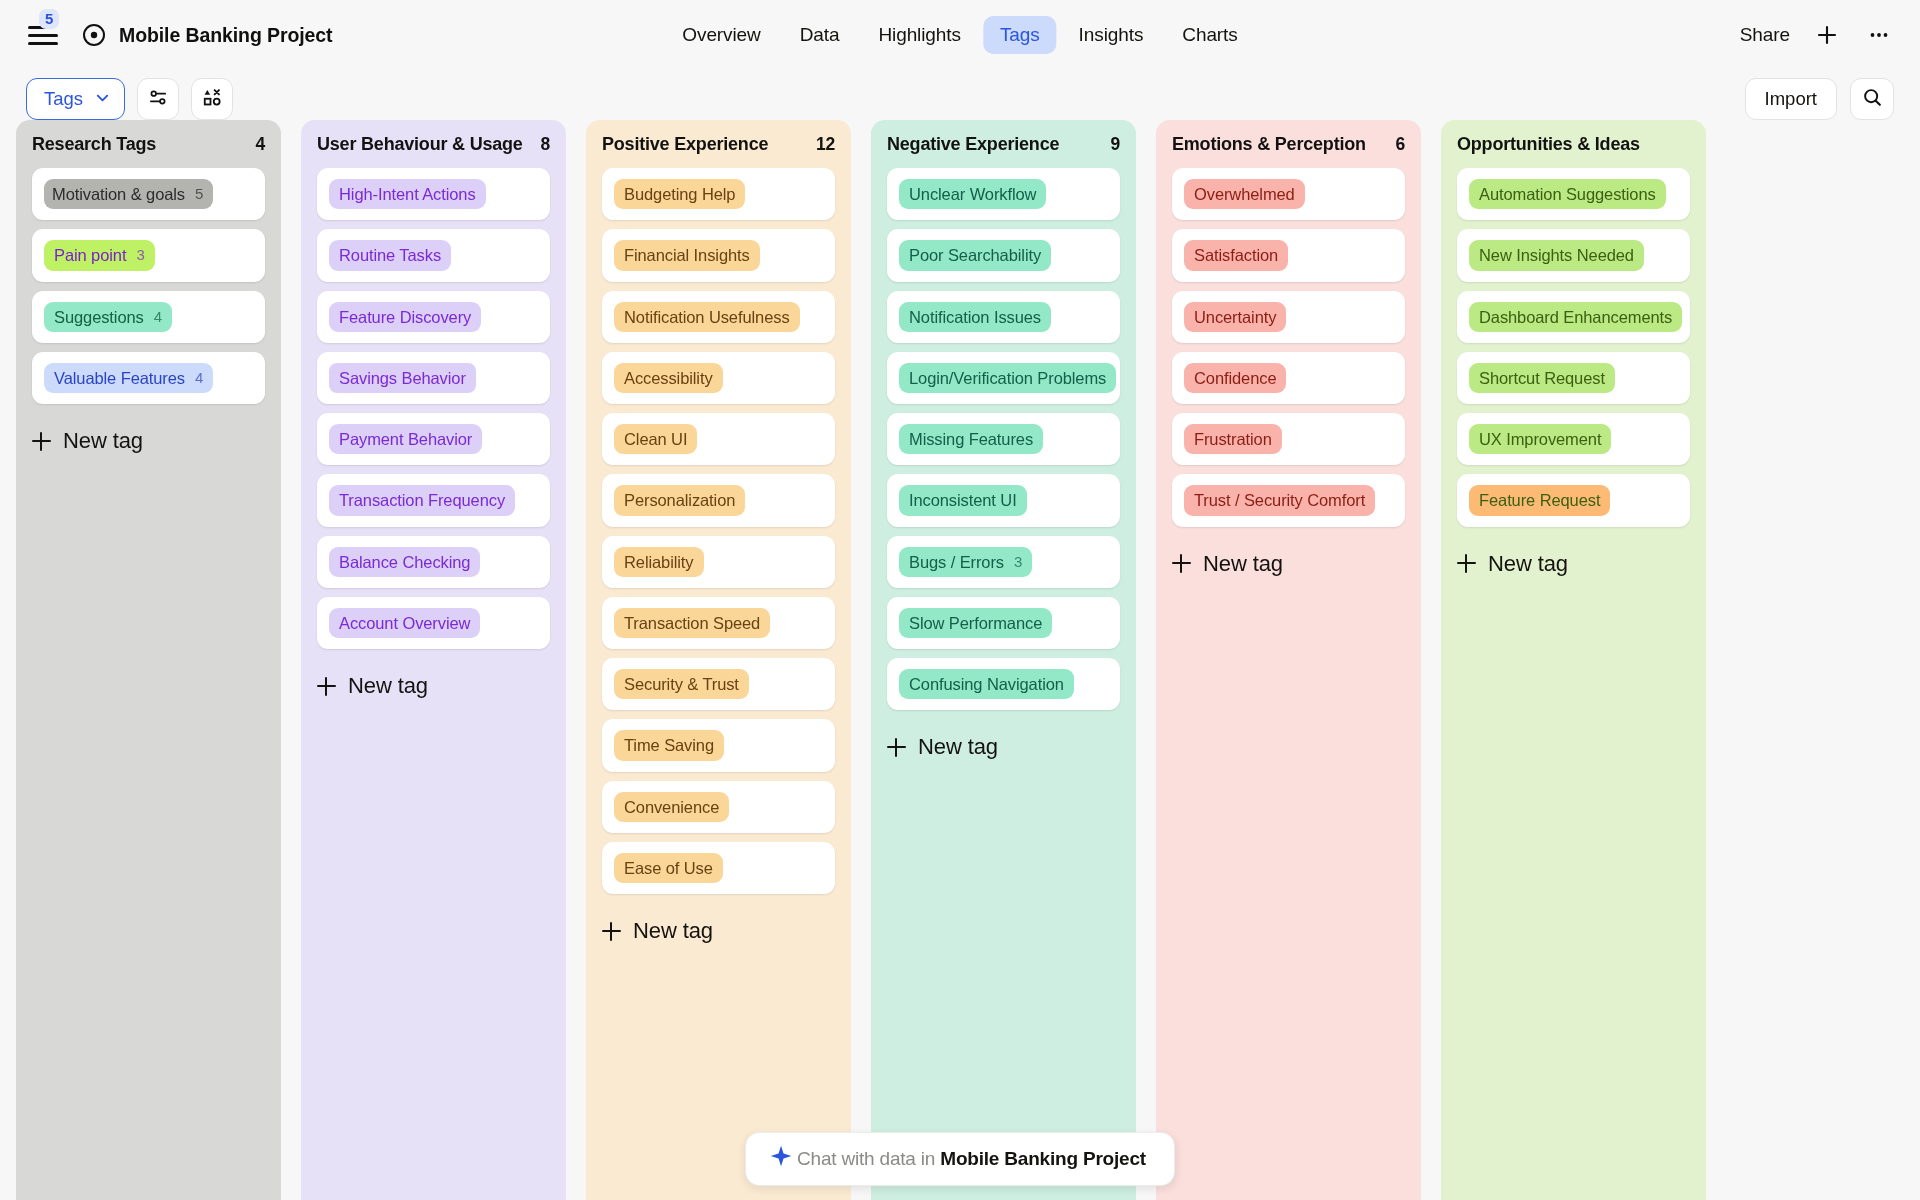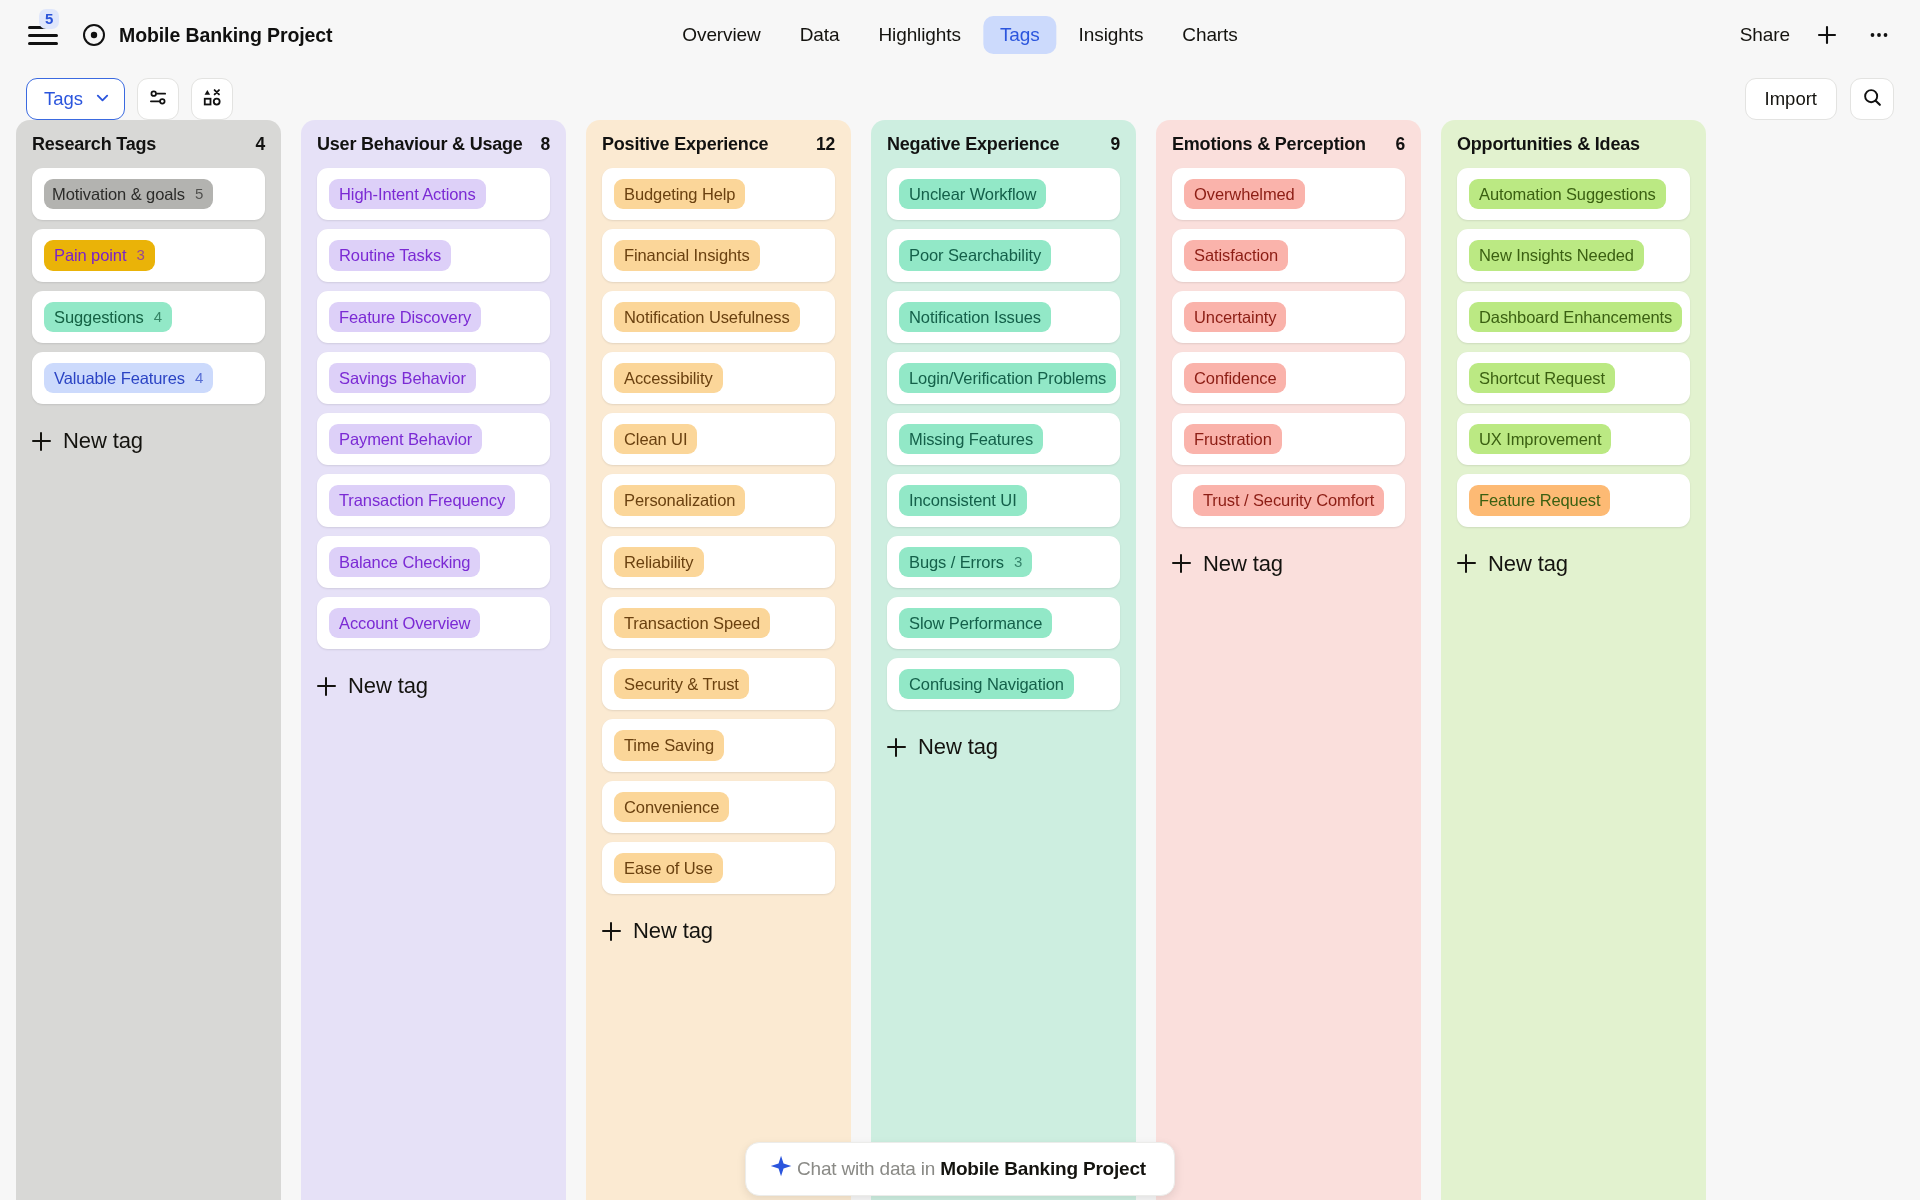--- a/index.html
+++ b/index.html
@@ -134,21 +134,21 @@
   }
   .plus-ico { width: 19px; height: 19px; position: relative; display:inline-block; }
   .plus-ico::before, .plus-ico::after {
     content:""; position:absolute; background:#14130f; border-radius:1px;
   }
   .plus-ico::before { left: 0; right: 0; top: 8px; height: 2.4px; }
   .plus-ico::after { top: 0; bottom: 0; left: 8px; width: 2.4px; }
 
   
   .chat-pill {
-    position: absolute; bottom: 4px; left: 50%; transform: translateX(-50%);
+    position: absolute; bottom: 14px; left: 50%; transform: translateX(-50%);
     background: #fff; border: 1px solid #ececea; border-radius: 14px;
     height: 54px; display: flex; align-items: center; gap: 3px;
     padding: 0 28px 0 22px;
     box-shadow: 0 3px 10px rgba(16,16,15,0.09);
     cursor: pointer; z-index: 20;
   }
   .chat-text { font-size: 19px; color: #8a8a86; letter-spacing: -0.2px;}
   .chat-text b { color: #14130f; font-weight: 700; }
 </style>
 </head>
@@ -251,21 +251,21 @@
         <span class="count">4</span>
       </div>
       <div class="col-body">
         <div class="tag-card">
           <span class="chip" style="background: rgb(179, 179, 176); color: rgb(44, 44, 42); padding-left: 8px;">
             <span>Motivation &amp; goals</span>
             <span class="cnt">5</span>
           </span>
         </div>
         <div class="tag-card">
-          <span class="chip" style="background: #eab308; color: rgb(122, 34, 201);">
+          <span class="chip" style="background: #bef264; color: rgb(122, 34, 201);">
             <span>Pain point</span>
             <span class="cnt">3</span>
           </span>
         </div>
         <div class="tag-card">
           <span class="chip" style="background: rgb(146, 232, 199); color: rgb(20, 97, 67);">
             <span>Suggestions</span>
             <span class="cnt">4</span>
           </span>
         </div>
@@ -488,21 +488,21 @@
           <span class="chip" style="background: rgb(250, 179, 171); color: rgb(140, 29, 20);">
             <span>Confidence</span>
           </span>
         </div>
         <div class="tag-card">
           <span class="chip" style="background: rgb(250, 179, 171); color: rgb(140, 29, 20);">
             <span>Frustration</span>
           </span>
         </div>
         <div class="tag-card">
-          <span class="chip" style="background: rgb(250, 179, 171); color: rgb(140, 29, 20); margin-left: 9px;">
+          <span class="chip" style="background: rgb(250, 179, 171); color: rgb(140, 29, 20);">
             <span>Trust / Security Comfort</span>
           </span>
         </div>
       </div>
       <div class="new-tag">
         <span class="plus-ico"></span>
         <span>New tag</span>
       </div>
     </div>
     <div class="column" style="background: rgb(226, 242, 207);">

